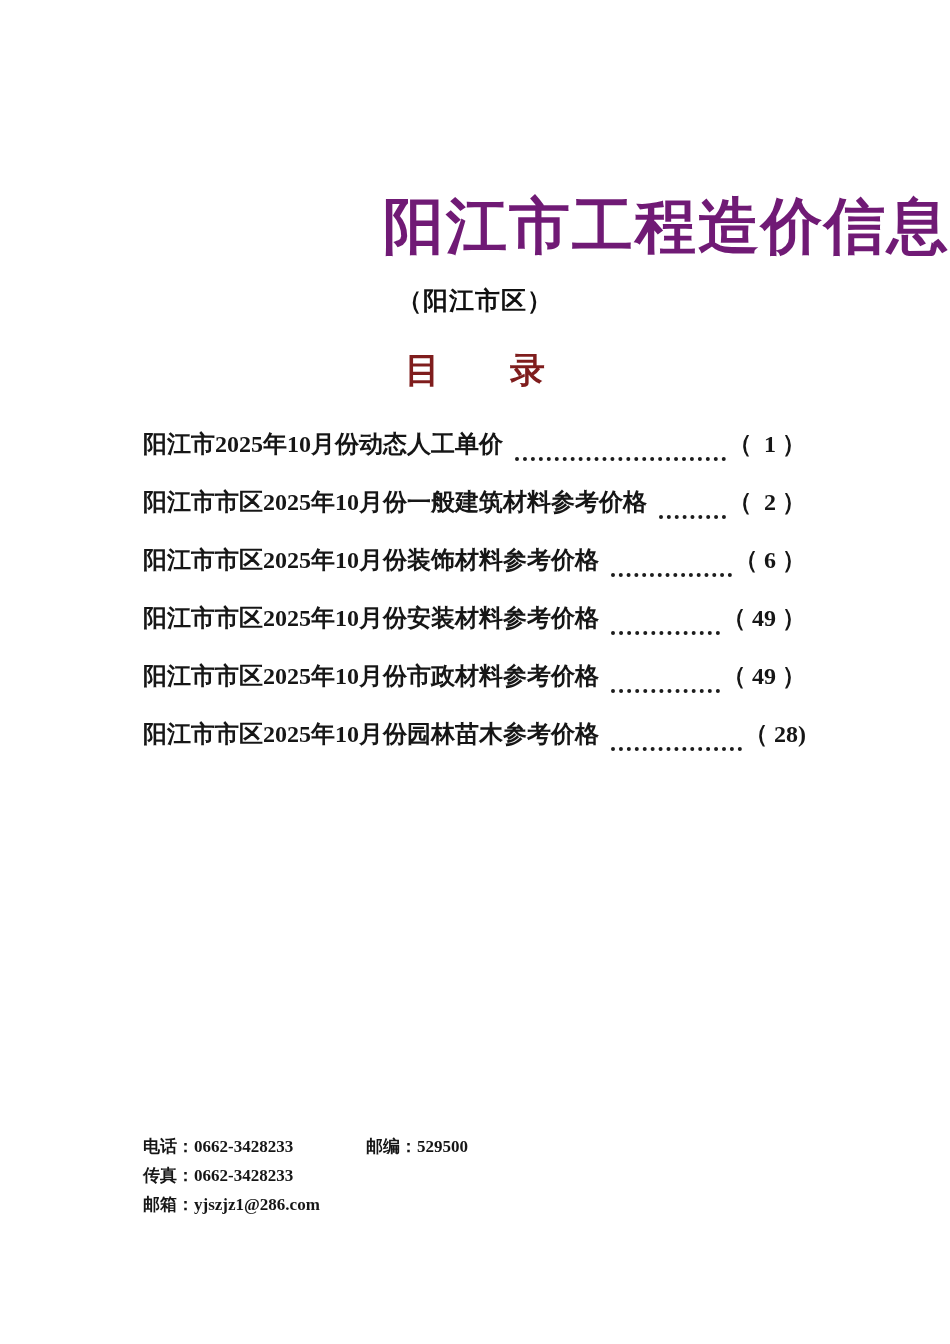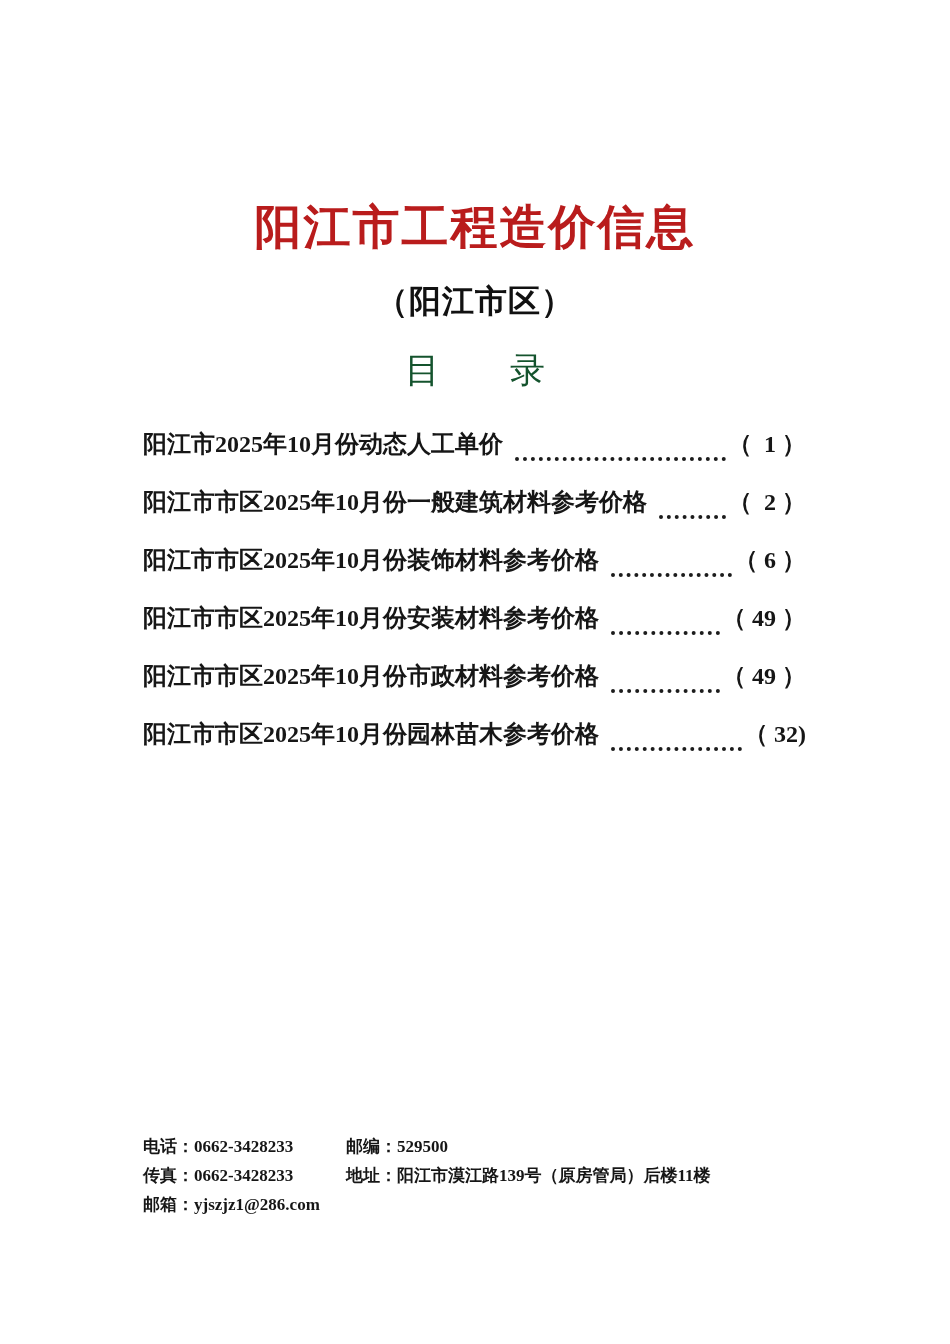--- a/index.html
+++ b/index.html
@@ -9,43 +9,43 @@
     width: 950px;
     height: 1344px;
     background: #ffffff;
     color: #141414;
     font-family: "Liberation Serif", "DejaVu Serif", serif;
     overflow: hidden;
   }
   .doc-title {
     margin: 0;
     padding-top: 197px;
-    font-size: 47px;
+    font-size: 61px;
     line-height: 60px;
     font-weight: bold;
-    text-align: center;
+    text-align: right;
     letter-spacing: 2px;
-    color: #b91c1c;
+    color: #701a75;
   }
   .doc-subtitle {
     margin: 24px 0 0 0;
-    font-size: 32px;
+    font-size: 25px;
     line-height: 40px;
     font-weight: bold;
     text-align: center;
     letter-spacing: 1px;
     color: #111111;
   }
   .toc-heading {
     margin: 31px 0 0 0;
     font-size: 35px;
     line-height: 38px;
-    font-weight: normal;
+    font-weight: bold;
     text-align: center;
-    color: #14532d;
+    color: #7f1d1d;
   }
   .toc {
     margin: 44px 0 0 143px;
     width: 663px;
   }
   .toc-row {
     display: flex;
     align-items: flex-end;
     height: 26px;
     margin-bottom: 32px;
@@ -71,21 +71,21 @@
   .page-footer {
     position: absolute;
     left: 143px;
     top: 1132px;
     width: 720px;
     font-size: 17px;
     line-height: 29px;
     font-weight: bold;
     color: #161616;
   }
-  .footer-row { display: flex; }
+  .footer-row { display: flex; gap: 20px; }
   .footer-left { width: 203px; flex: 0 0 auto; white-space: pre; }
   .footer-right { flex: 1 1 auto; white-space: pre; }
 </style>
 </head>
 <body>
 
 <div class="page">
 
   <h1 class="doc-title">阳江市工程造价信息</h1>
 
@@ -115,32 +115,31 @@
       <span class="page-no">（ 49 ）</span>
     </div>
     <div class="toc-row">
       <span class="entry-title">阳江市市区2025年10月份市政材料参考价格</span>
       <span class="leader"></span>
       <span class="page-no">（ 49 ）</span>
     </div>
     <div class="toc-row">
       <span class="entry-title">阳江市市区2025年10月份园林苗木参考价格</span>
       <span class="leader"></span>
-      <span class="page-no">（ 32)</span>
+      <span class="page-no">（ 28)</span>
     </div>
   </div>
 
   <div class="page-footer">
     <div class="footer-row">
       <span class="footer-left">电话：0662-3428233</span>
       <span class="footer-right">邮编：529500</span>
     </div>
     <div class="footer-row">
       <span class="footer-left">传真：0662-3428233</span>
-      <span class="footer-right">地址：阳江市漠江路139号（原房管局）后楼11楼</span>
     </div>
     <div class="footer-row">
       <span class="footer-left">邮箱：yjszjz1@286.com</span>
       <span class="footer-right"></span>
     </div>
   </div>
 
 </div>
 
 </body></html>

